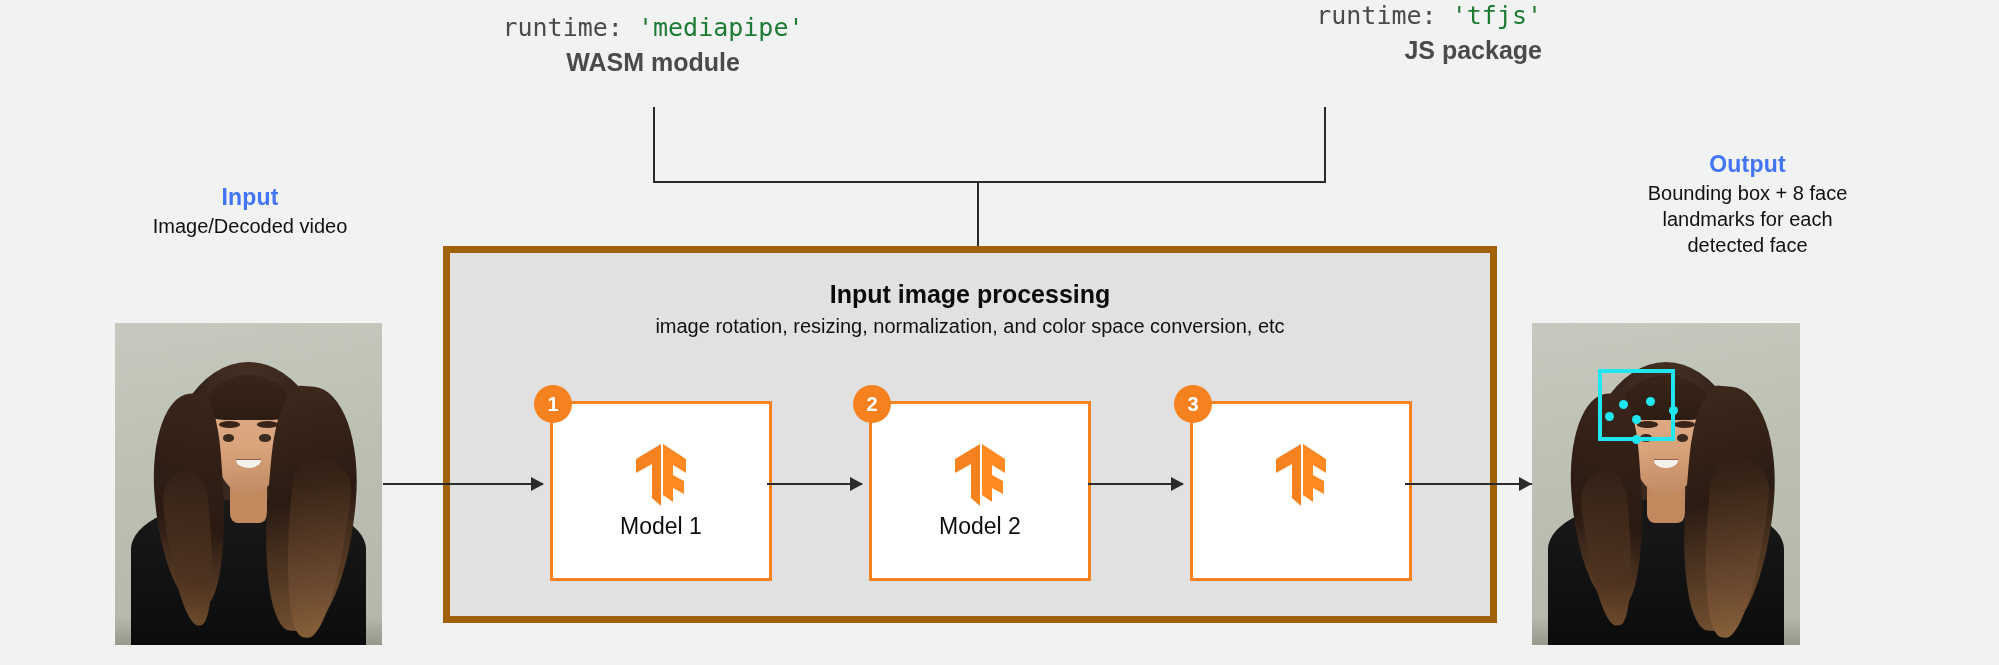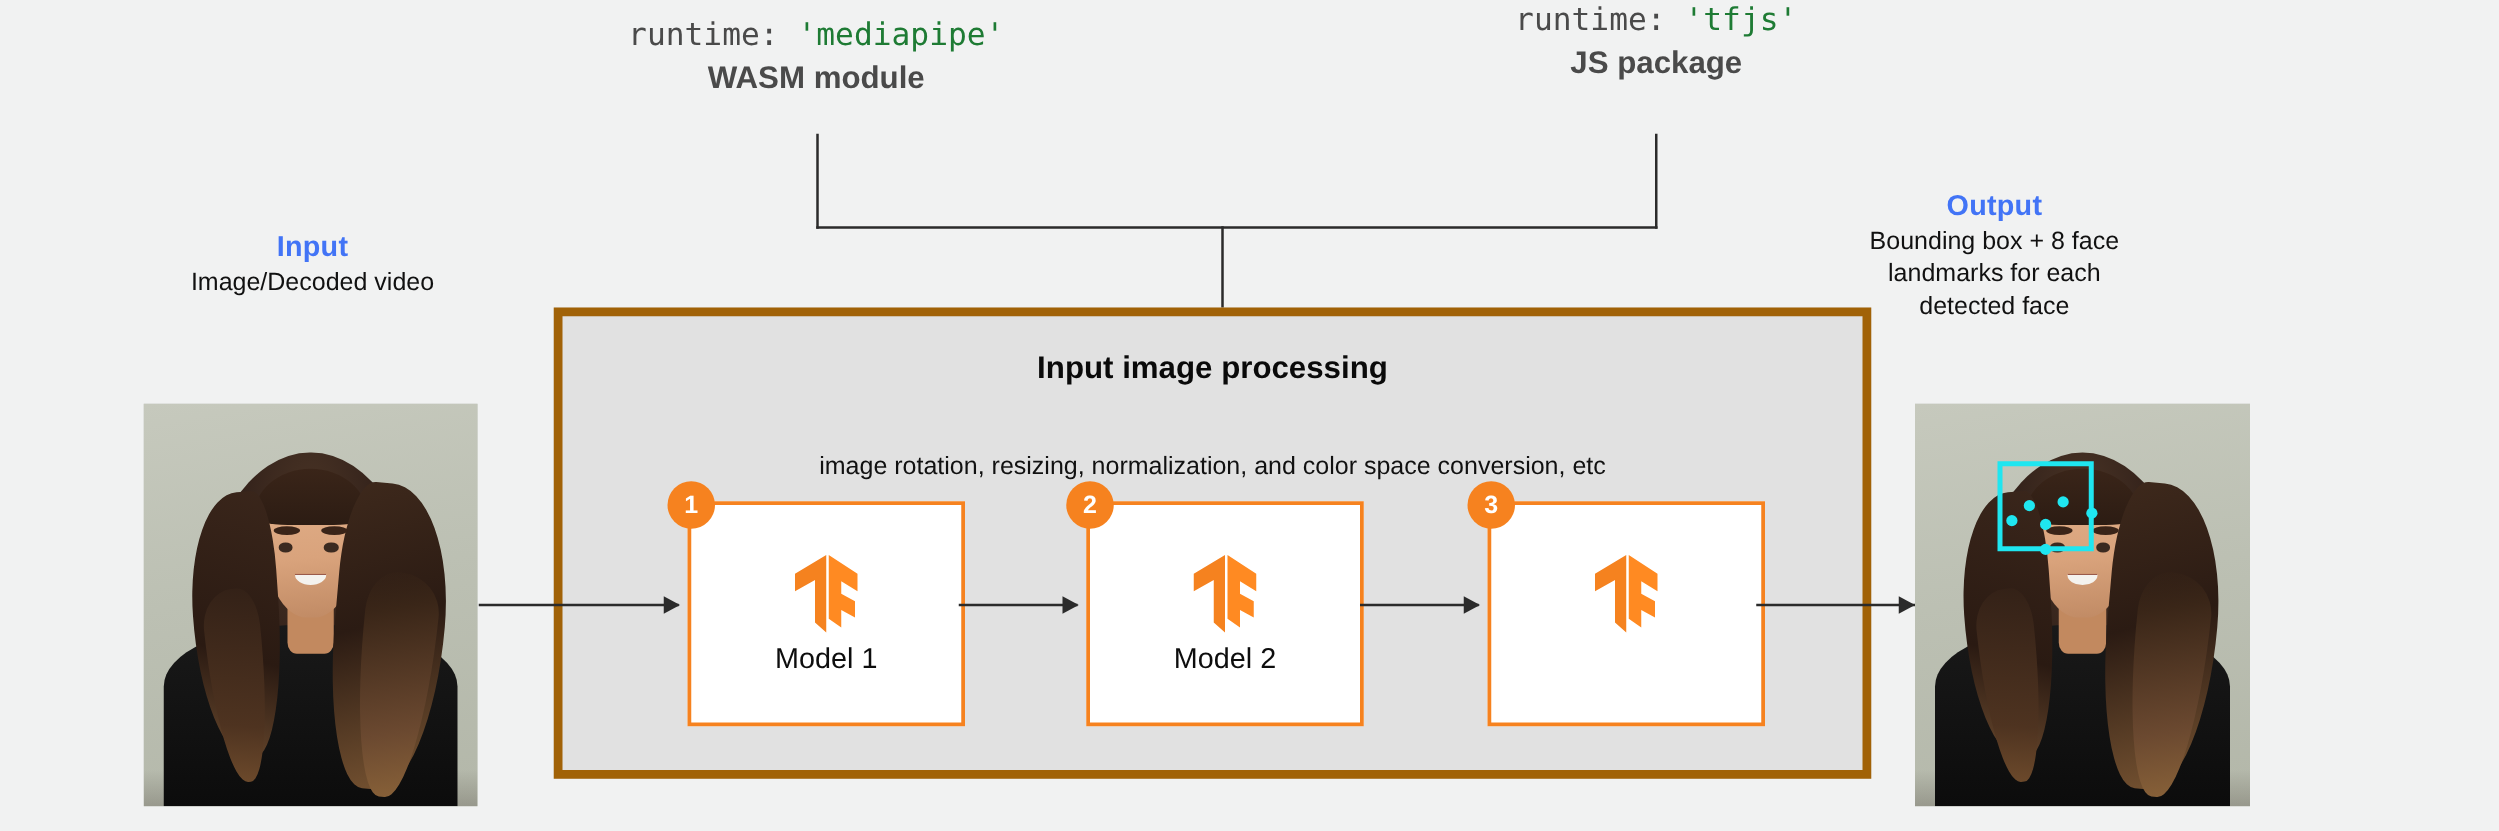--- a/index.html
+++ b/index.html
@@ -200,21 +200,20 @@
     color: #0A0A0A;
     font-size: 25px;
     font-weight: bold;
   }
   #pipeline-sub {
     position: absolute;
     width: 100%;
     text-align: center;
     color: #111111;
     font-size: 20px;
-    margin-top: 47px;
   }
 
   
   .model-card {
     position: absolute;
     background: #FFFFFF;
     border: 3px solid #F6821F;
     box-sizing: border-box;
   }
   .model-badge {
@@ -268,21 +267,21 @@
 <div id="stage">
 
   <div class="runtime-block" style="left:383px; top:12px; width:540px;">
     <div class="runtime-code">
       <span>runtime:</span>
       <span class="val">'mediapipe'</span>
     </div>
     <div class="runtime-name">WASM module</div>
   </div>
 
-  <div class="runtime-block" style="left:1055px; top:0px; width:540px;">
+  <div class="runtime-block" style="left:1002px; top:0px; width:540px;text-align:right;">
     <div class="runtime-code">
       <span>runtime:</span>
       <span class="val">'tfjs'</span>
     </div>
     <div class="runtime-name">JS package</div>
   </div>
 
   <div class="bracket-leg" style="left:653px; top:107px; width:2px; height:76px;"></div>
   <div class="bracket-leg" style="left:1324px; top:107px; width:2px; height:76px;"></div>
   <div class="bracket-bar" style="left:653px; top:181px; width:673px; height:2px;"></div>
@@ -353,21 +352,21 @@
 
   <div class="flow-line" style="left:767px; top:483px; width:95px;"></div>
   <div class="flow-head" style="left:850px; top:477px;"></div>
 
   <div class="flow-line" style="left:1088px; top:483px; width:95px;"></div>
   <div class="flow-head" style="left:1171px; top:477px;"></div>
 
   <div class="flow-line" style="left:1405px; top:483px; width:127px;"></div>
   <div class="flow-head" style="left:1519px; top:477px;"></div>
 
-  <div class="io-caption" style="left:1468px; top:150px; width:255px;">
+  <div class="io-caption" style="left:1620px; top:150px; width:255px;">
     <div class="io-title">Output</div>
     <div class="io-sub">Bounding box + 8 face</div>
     <div class="io-sub" style="margin-top:0">landmarks for each</div>
     <div class="io-sub" style="margin-top:0">detected face</div>
   </div>
 
   <div class="photo" style="left:1532px; top:323px; width:268px; height:322px;">
     <div class="wall"></div>
     <div class="ph-hairback"></div>
     <div class="ph-body"></div>

